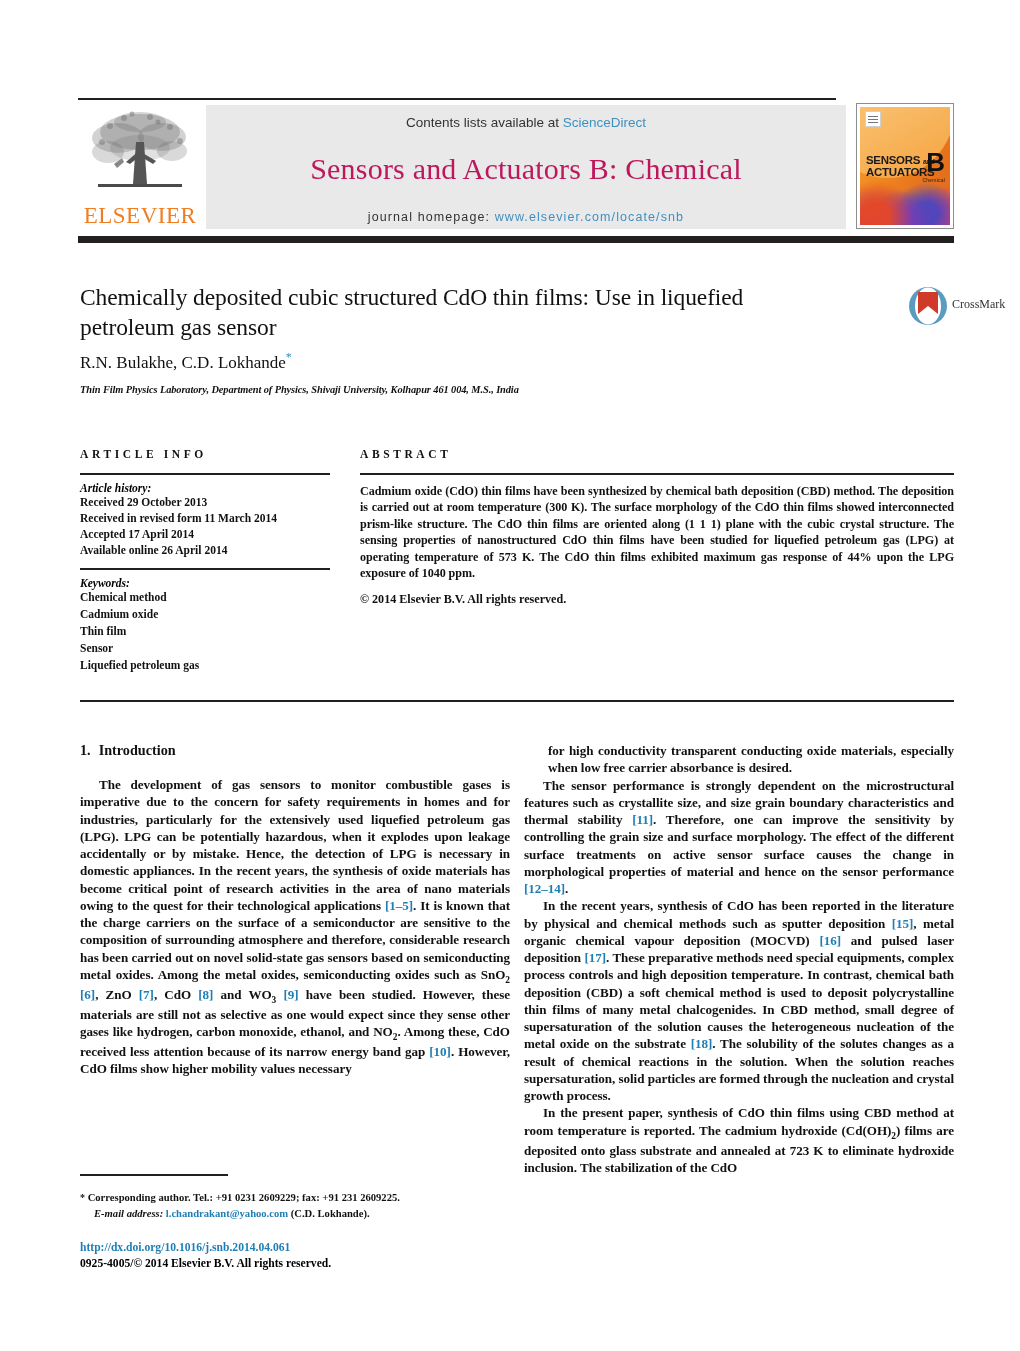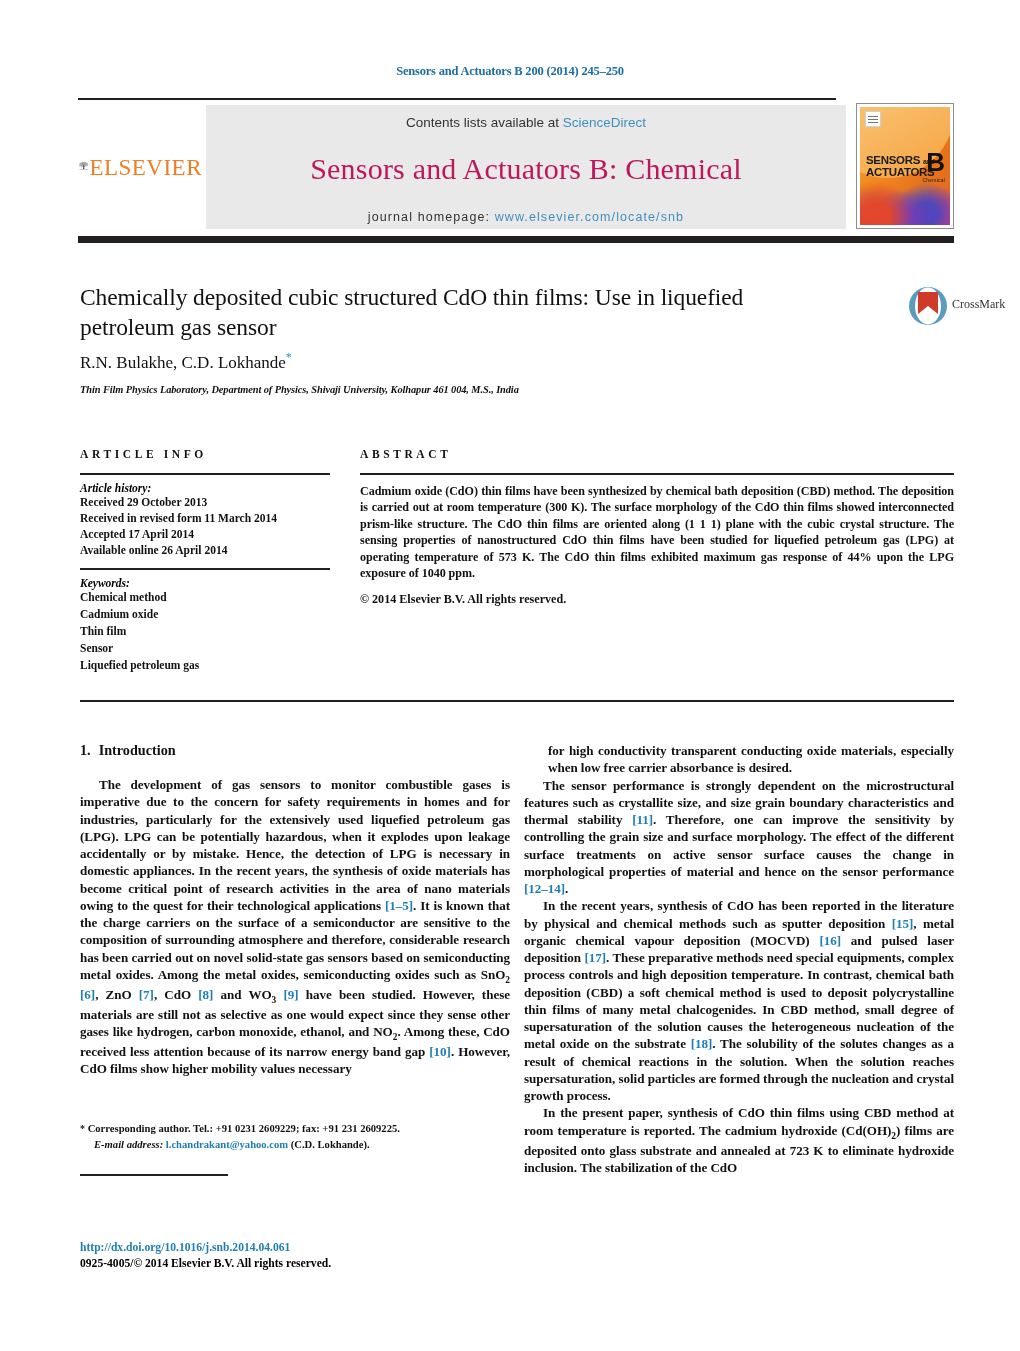--- a/index.html
+++ b/index.html
@@ -29,21 +29,21 @@
     position:absolute; left:78px; top:98px; width:758px; height:2px;
     background:#231f20;
   }
   .rule-bottom-thick {
     position:absolute; left:78px; top:236px; width:876px; height:7px;
     background:#231f20;
   }
 
   .elsevier-logo {
     position:absolute; left:78px; top:103px; width:124px; height:126px;
-    display:flex; flex-direction:row; align-items:center; justify-content:space-between;
+    display:flex; flex-direction:column; align-items:center; justify-content:center;
   }
   .tree-svg { width:112px; height:96px; display:block; }
   .elsevier-word {
     font-family:"Liberation Serif", serif;
     font-size:23px;
     letter-spacing:0.5px;
     color:#ef7d22;
     line-height:1;
     margin-top:2px;
   }
@@ -248,21 +248,21 @@
   p.body-p.noind { text-indent:0;margin-left:24px; }
   .ref { color:#1f7fb5; }
   sub { font-size:0.72em; }
 
   
   .footnote-rule {
     position:absolute; left:80px; top:1174px; width:148px; height:1.6px;
     background:#231f20;
   }
   .footnote {
-    position:absolute; left:80px; top:1121px; width:432px;
+    position:absolute; left:80px; top:1190px; width:432px;
     font-family:"Liberation Serif", serif;
     font-weight:bold;
     font-size:10.6px;
     line-height:1.45;
     color:#111;
   }
   .footnote .star { font-size:10px; }
   .footnote .em { font-style:italic; }
   .footnote .mail { color:#1f7fb5; }
 
@@ -273,21 +273,20 @@
     font-size:11.6px;
     line-height:1.40;
   }
   .doi-block .doi { color:#1f7fb5; }
 </style>
 </head>
 <body>
 
 <div class="page">
 
-  <div class="running-head">Sensors and Actuators B 200 (2014) 245–250</div>
 
   <div class="rule-top"></div>
 
   <div class="elsevier-logo">
     <svg class="tree-svg" viewBox="0 0 112 96">
       <g fill="#6b6b6b">
         <ellipse cx="56" cy="26" rx="40" ry="18" opacity=".32"></ellipse>
         <ellipse cx="34" cy="32" rx="26" ry="15" opacity=".30"></ellipse>
         <ellipse cx="78" cy="31" rx="24" ry="14" opacity=".30"></ellipse>
         <ellipse cx="56" cy="16" rx="26" ry="10" opacity=".28"></ellipse>

